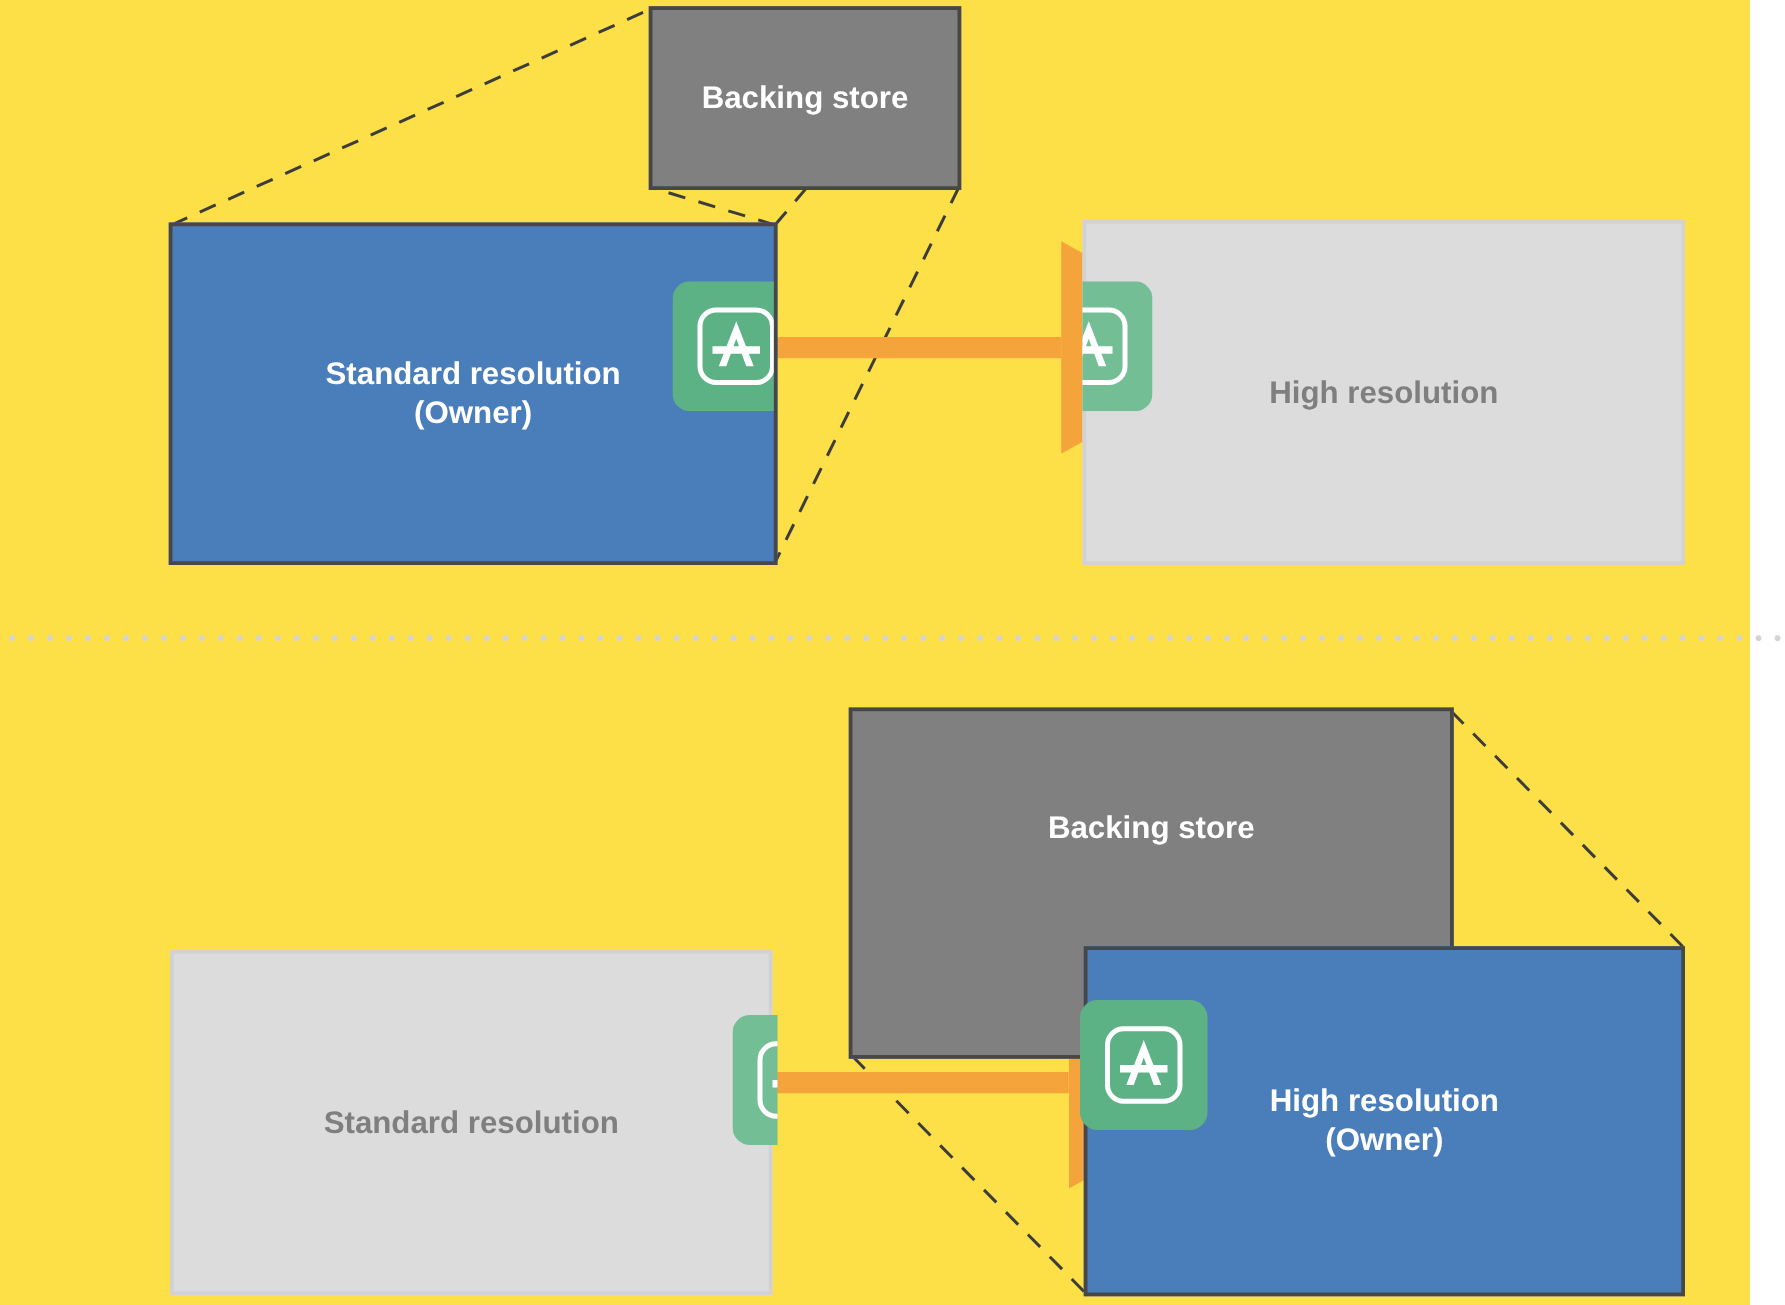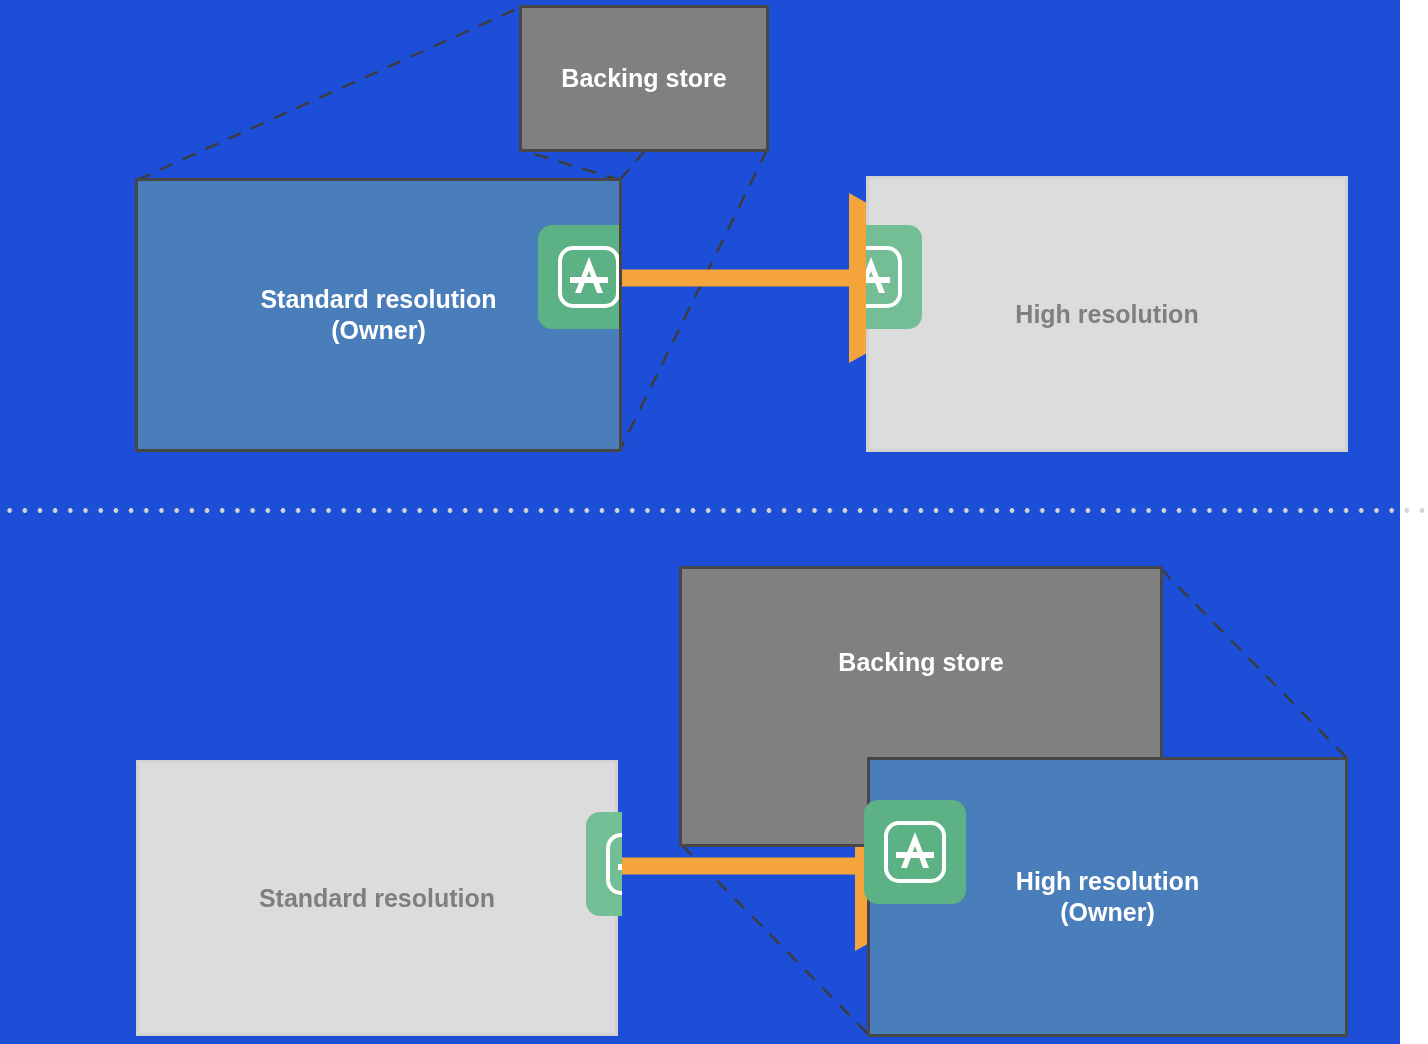--- a/index.html
+++ b/index.html
@@ -10,21 +10,21 @@
   body {
     width: 1428px;
     height: 1044px;
     font-family: "Liberation Sans", sans-serif;
     overflow: hidden;
   }
   #canvas {
     position: relative;
     width: 1400px;
     height: 1044px;
-    background: #1d4ed8;
+    background: #fde047;
   }
   .svg-layer {
     position: absolute;
     left: 0;
     top: 0;
     width: 1428px;
     height: 1044px;
   }
   .box {
     position: absolute;

